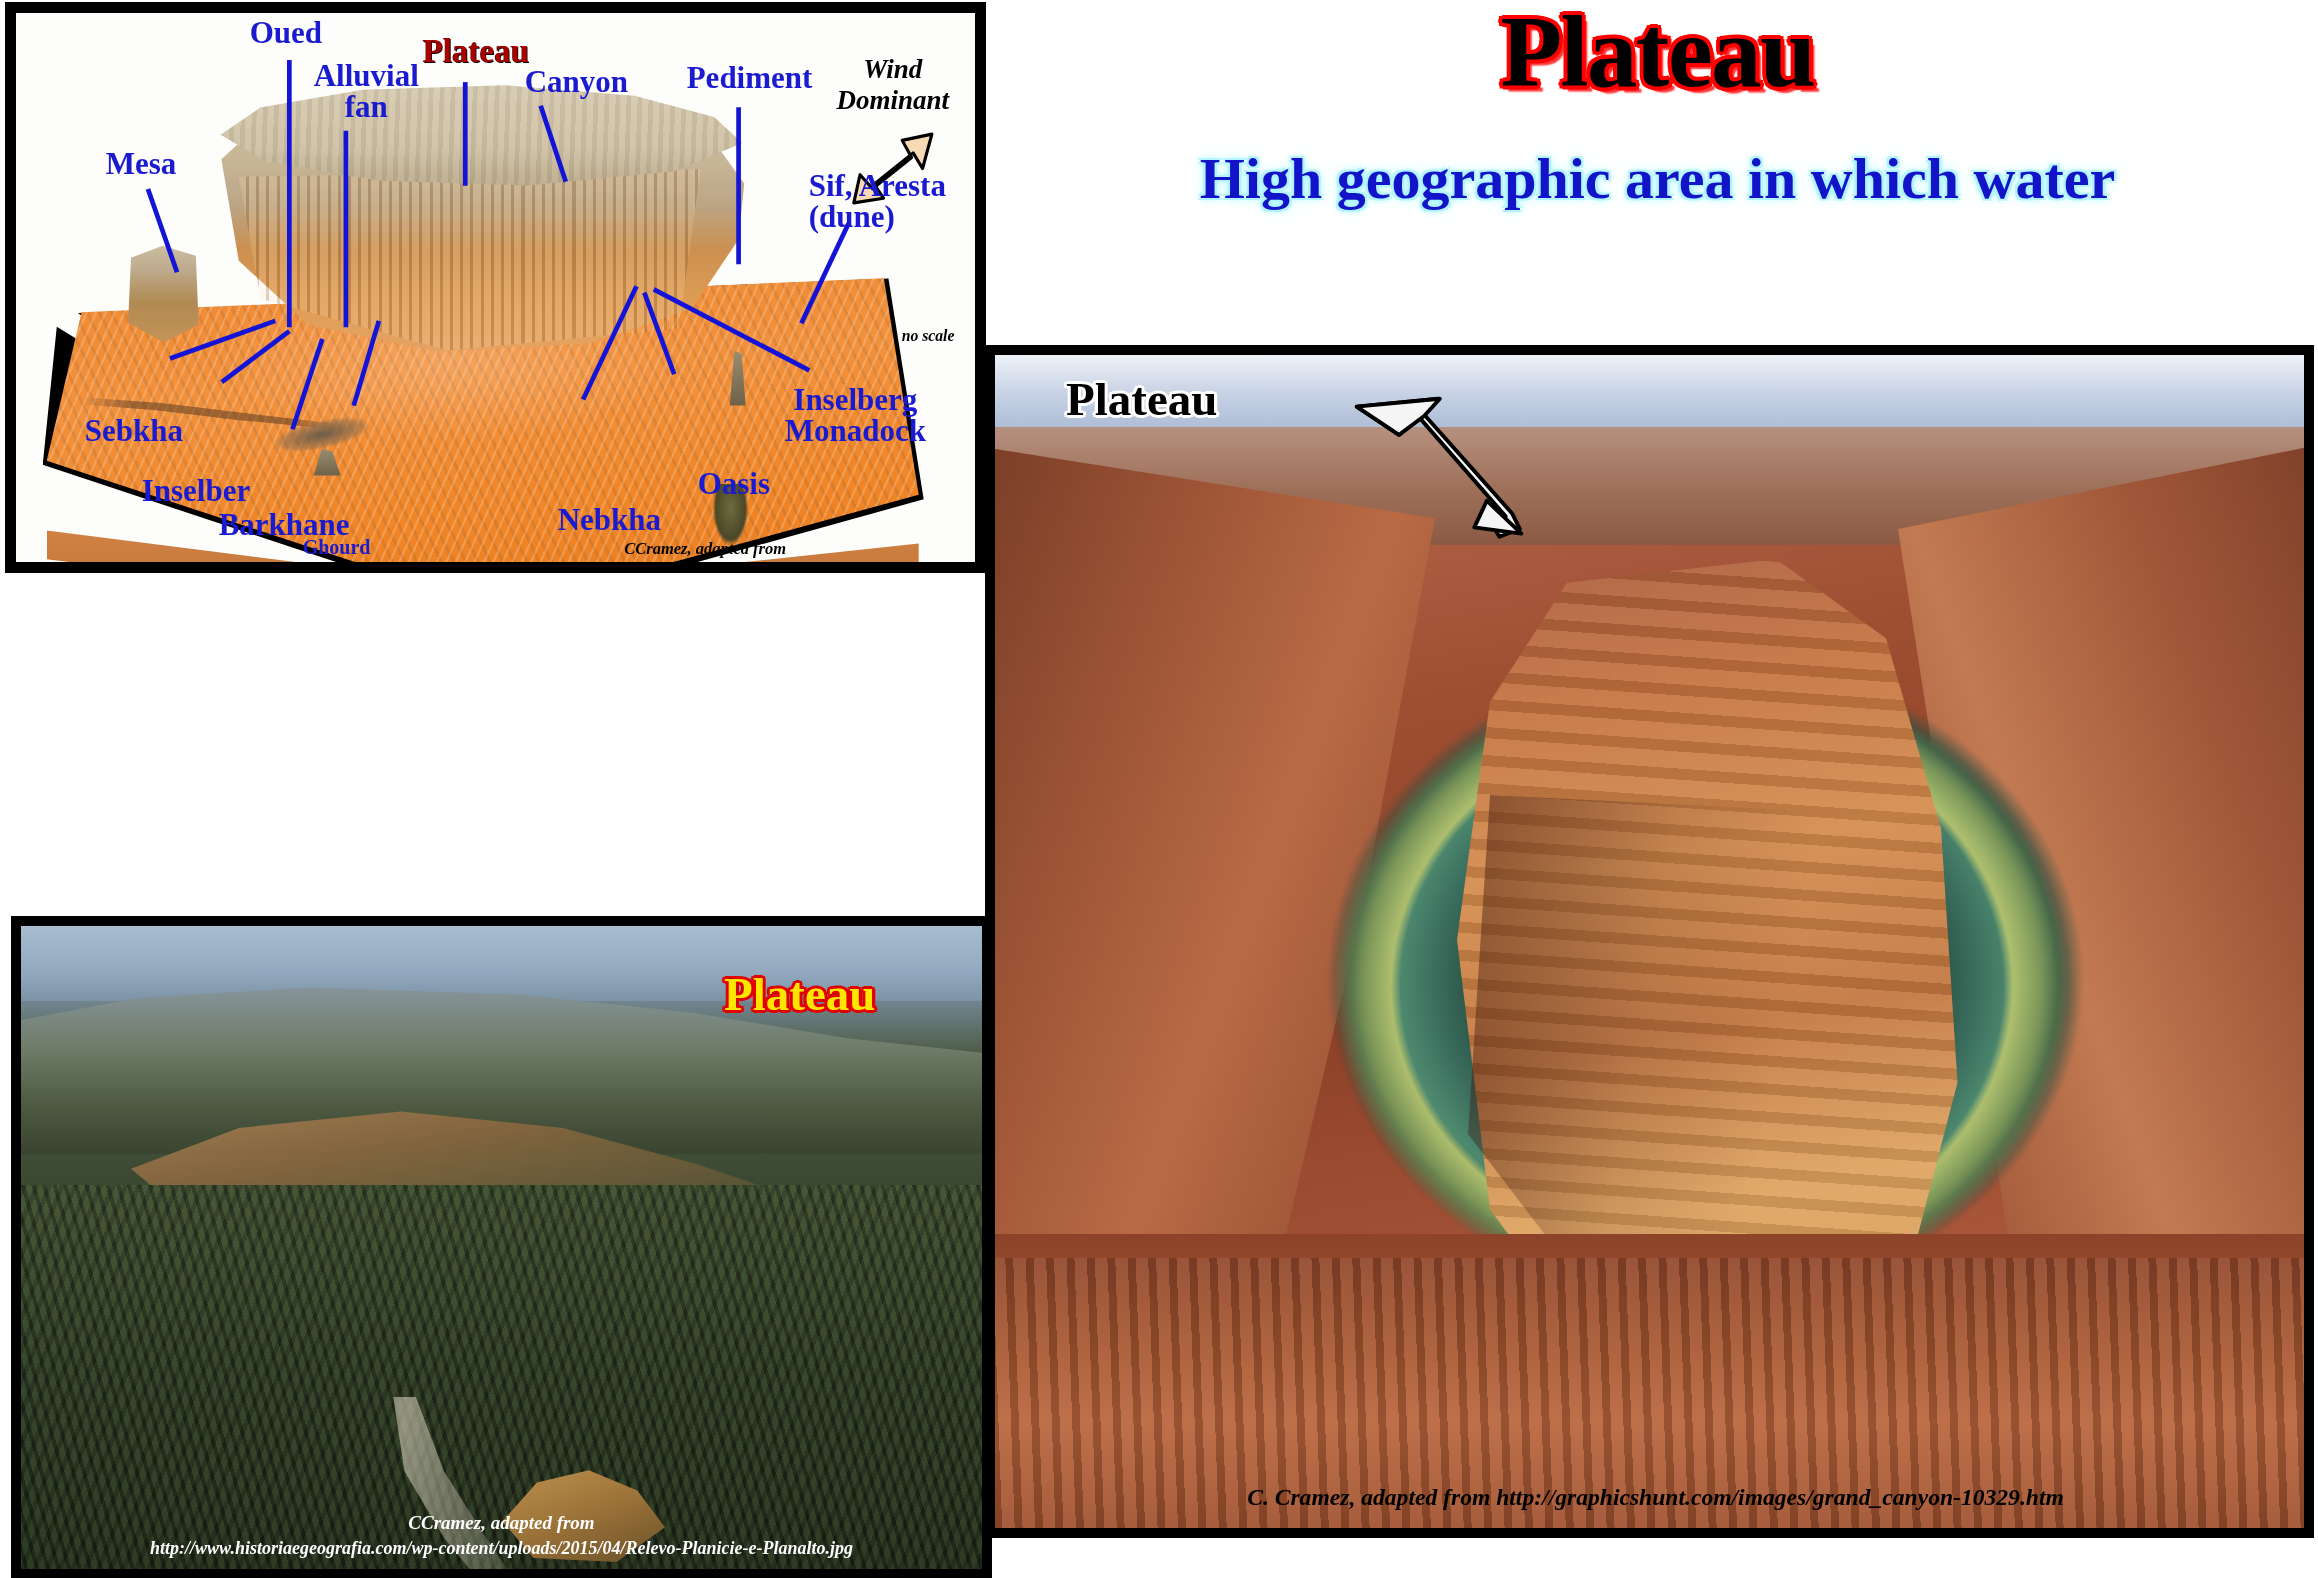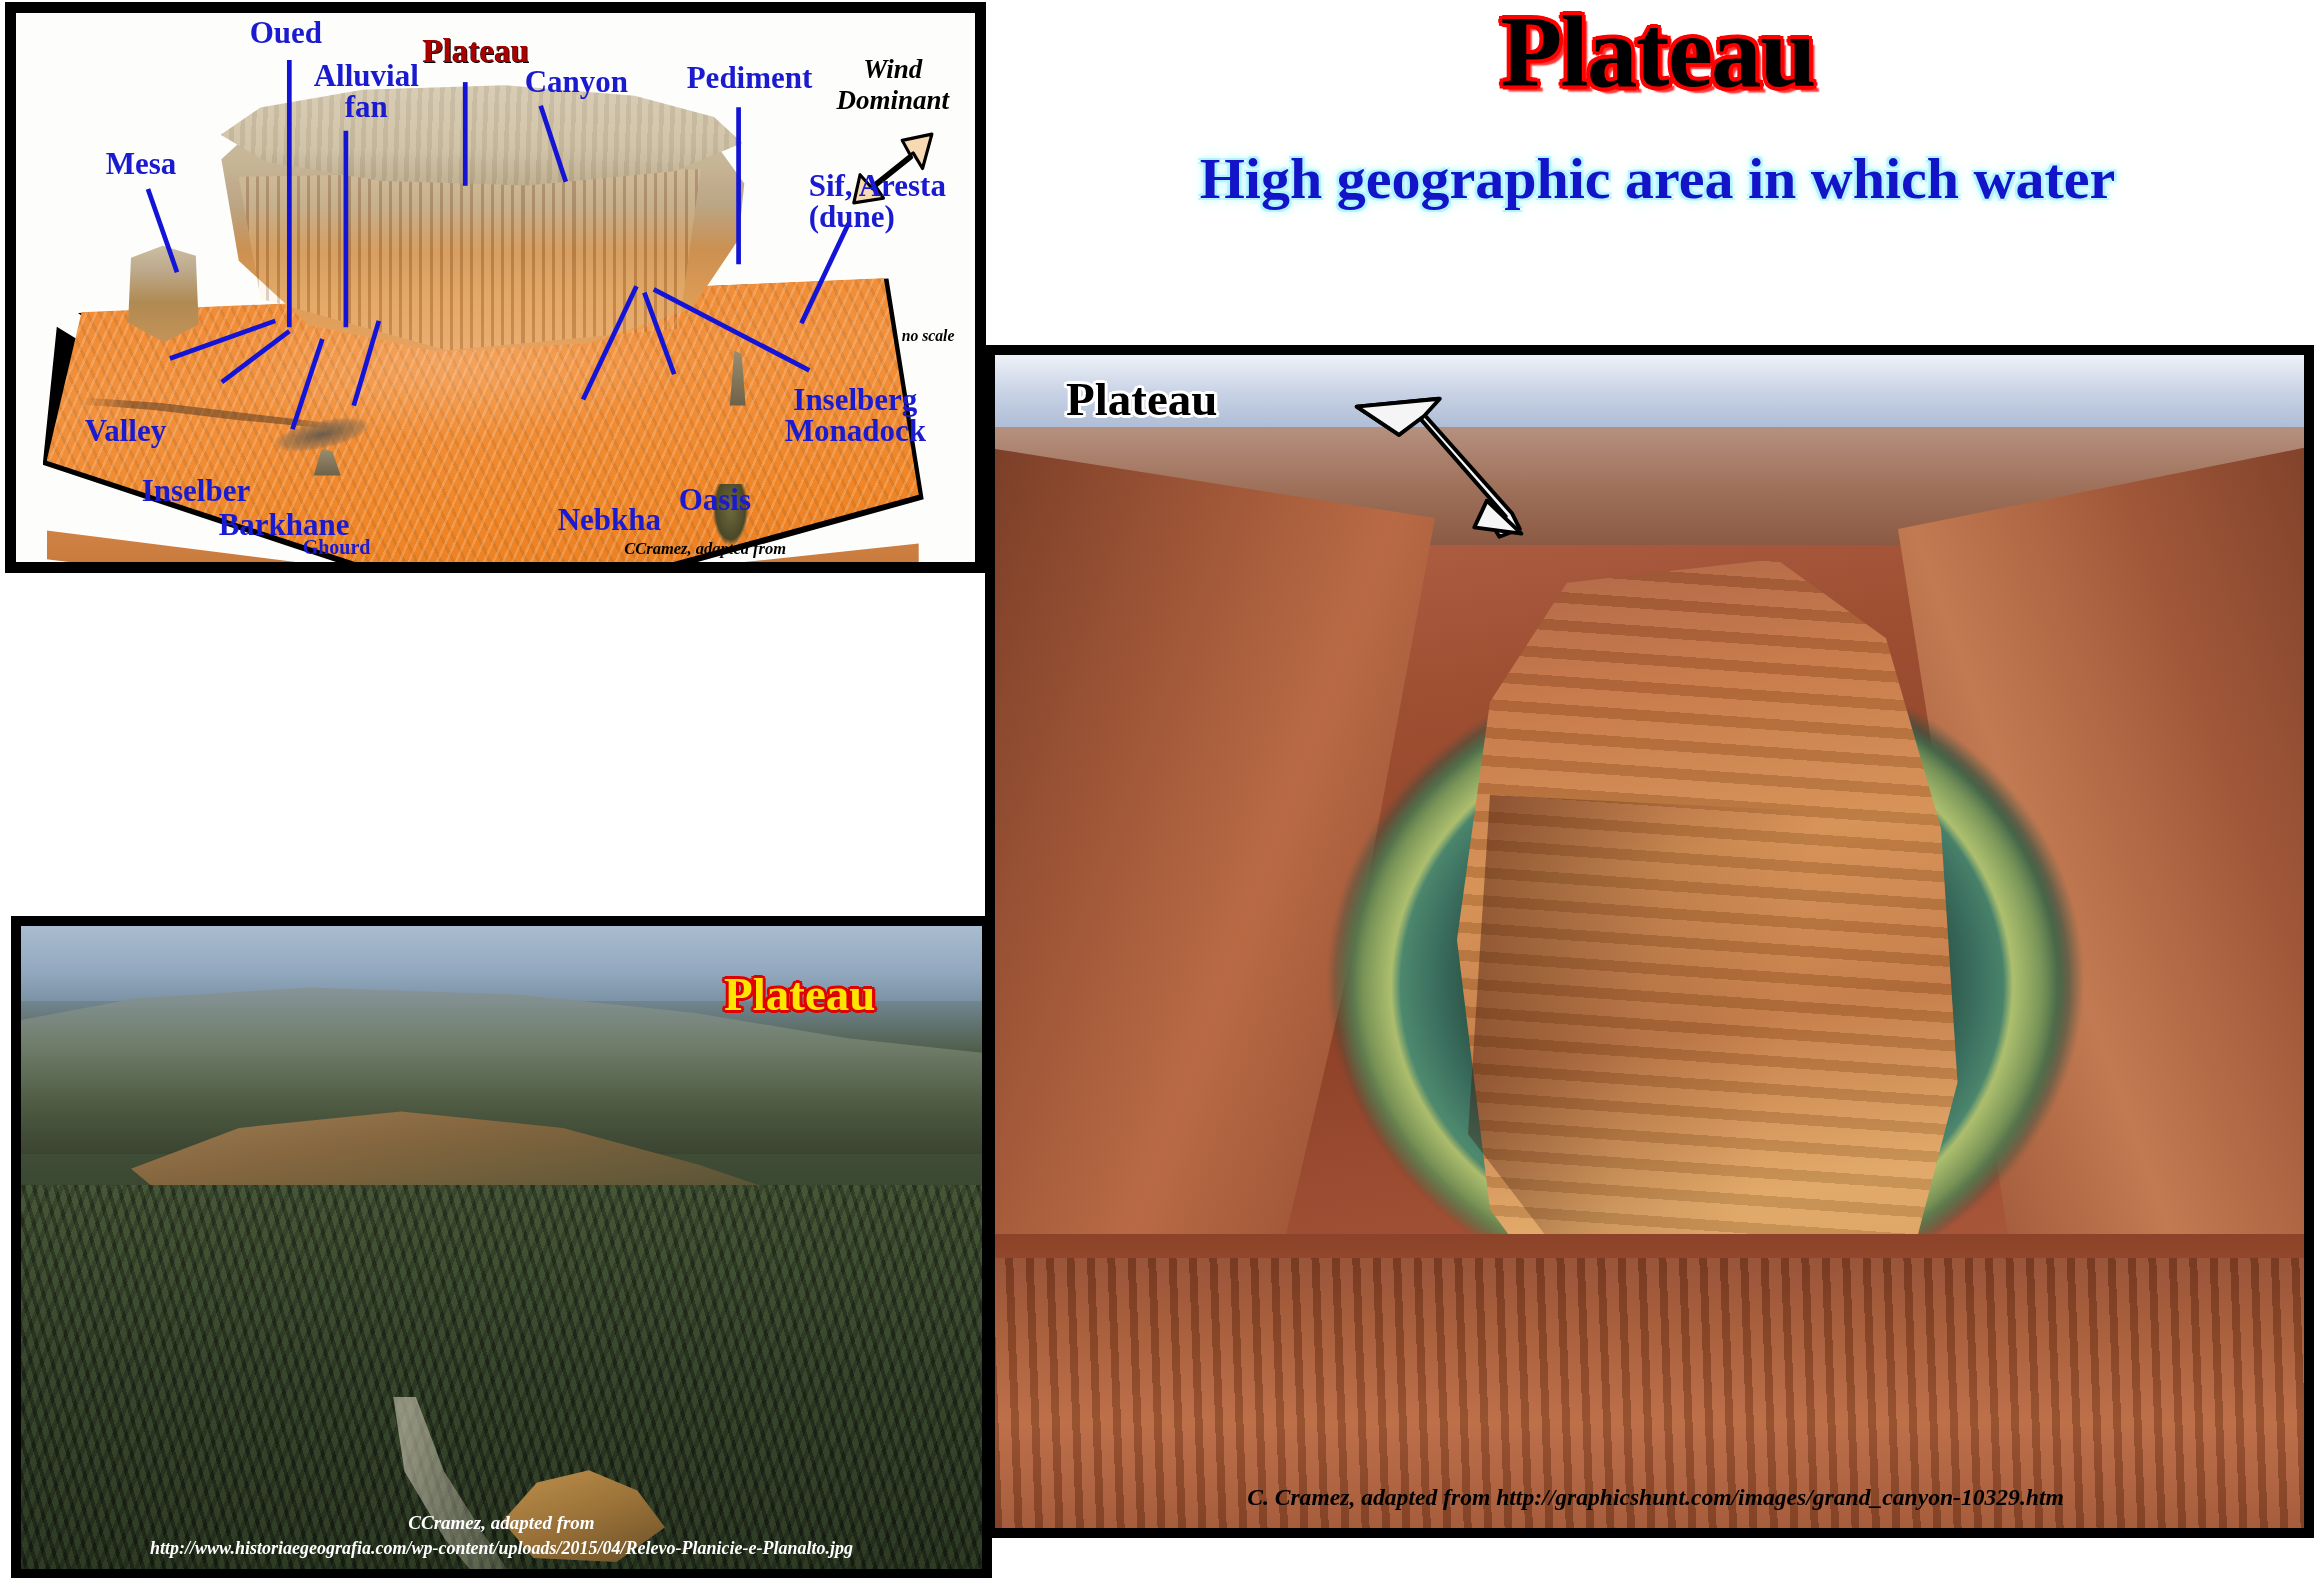--- a/index.html
+++ b/index.html
@@ -223,26 +223,26 @@
     <div class="bd-label" style="left:234px;top:4.7px;font-size:31px;">Oued</div>
     <div class="bd-label" style="left:298px;top:47px;font-size:31px;text-align:center;">Alluvial
 fan</div>
     <div class="bd-label bd-red" style="left:407px;top:22px;font-size:33px;">Plateau</div>
     <div class="bd-label" style="left:509px;top:53px;font-size:31px;">Canyon</div>
     <div class="bd-label" style="left:671px;top:49px;font-size:31px;">Pediment</div>
     <div class="bd-label" style="left:793px;top:157px;font-size:31px;">Sif, Aresta
 (dune)</div>
     <div class="bd-label" style="left:769px;top:371px;font-size:31px;text-align:center;">Inselberg
 Monadock</div>
-    <div class="bd-label" style="left:663px;top:471px;font-size:31px;">Oasis</div>
+    <div class="bd-label" style="left:663px;top:455px;font-size:31px;padding-left:19px;">Oasis</div>
     <div class="bd-label" style="left:542px;top:491px;font-size:31px;">Nebkha</div>
     <div class="bd-label" style="left:287px;top:524px;font-size:20px;">Ghourd</div>
     <div class="bd-label" style="left:203px;top:496px;font-size:31px;">Barkhane</div>
     <div class="bd-label" style="left:126px;top:462px;font-size:31px;">Inselber</div>
-    <div class="bd-label" style="left:69px;top:402px;font-size:31px;">Valley</div>
+    <div class="bd-label" style="left:69px;top:402px;font-size:31px;">Sebkha</div>
 
     <div id="bd-noscale" style="left:886px;top:314px;font-size:15.7px;">no scale</div>
 
     <div id="bd-credit" style="left:438px;top:526px;width:503px;font-size:16.5px;">
       <span>CCramez, adapted from</span><br>
       <span>http://www.larousse.fr/encyclopedie/data/images/1315537-Relief_du_d%C3%A9sert.jpg</span>
     </div>
   </div>
 </div>
 

